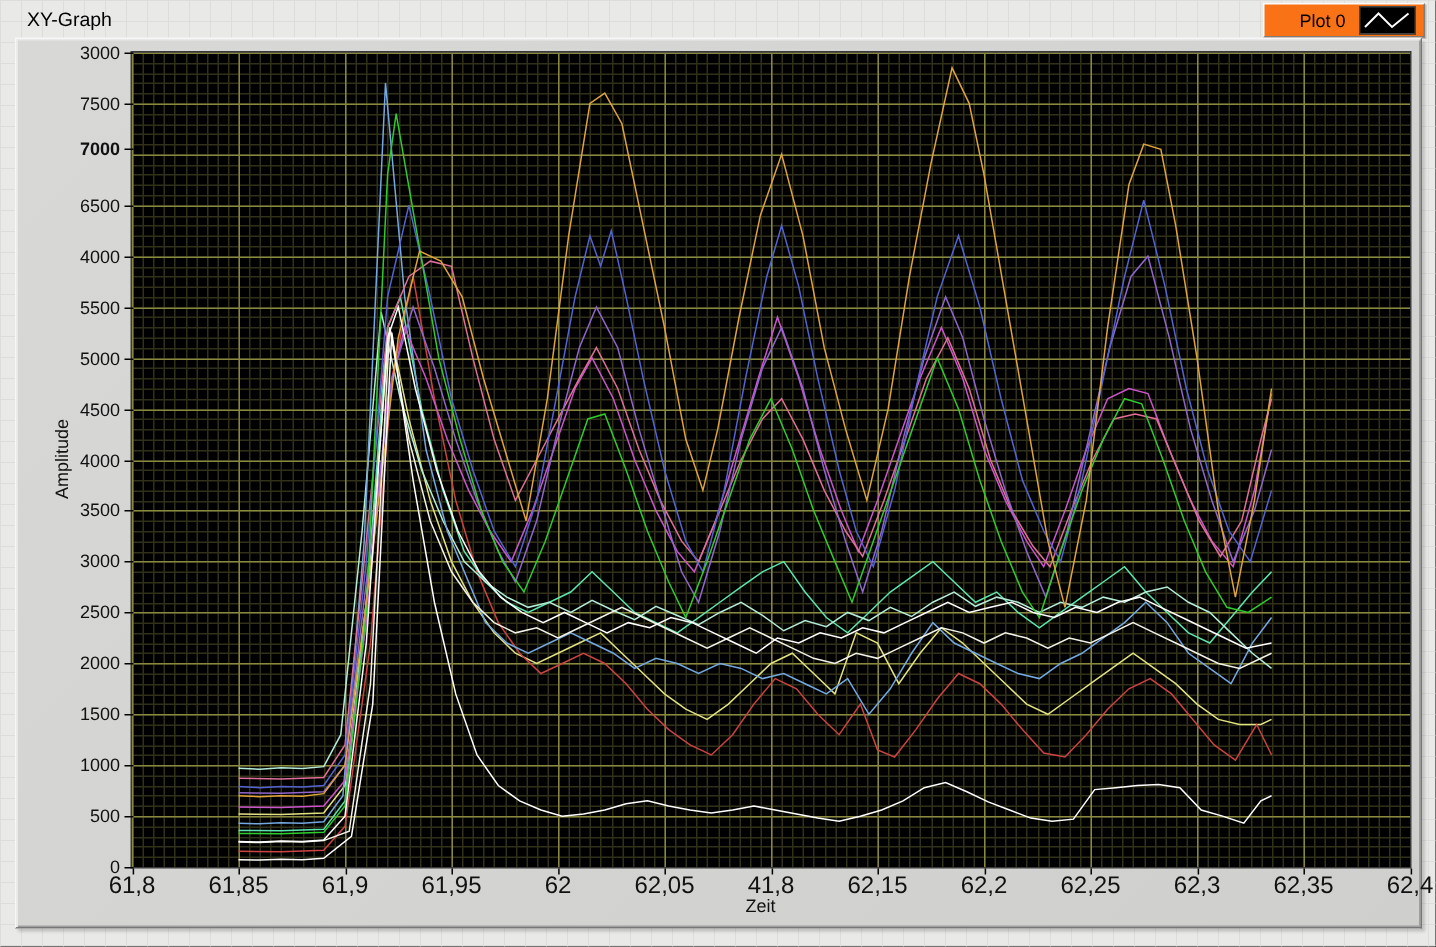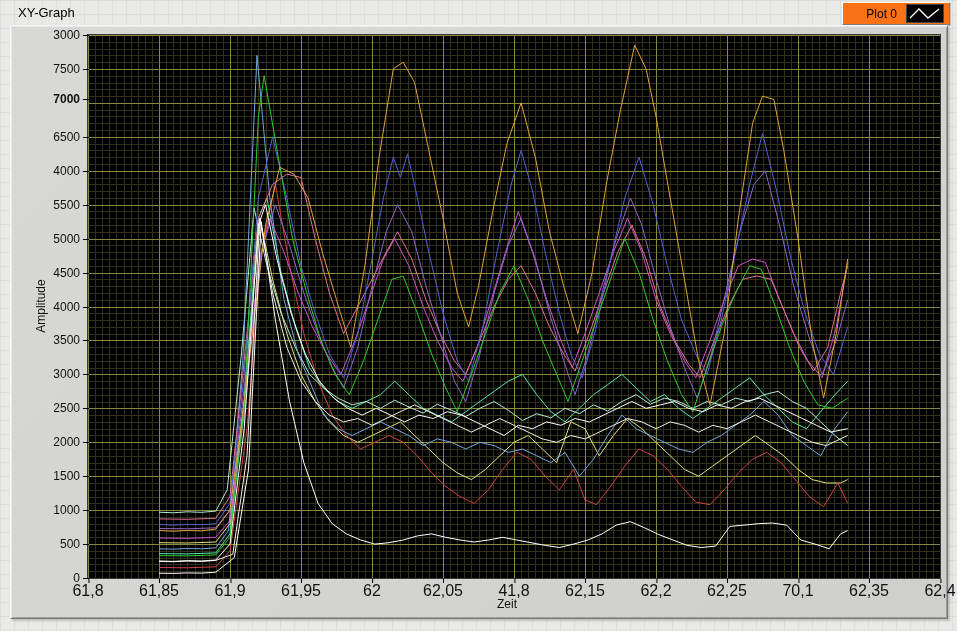--- a/index.html
+++ b/index.html
@@ -354,19 +354,19 @@
     <div class="xtick" style="left: 0px;">61,8</div>
     <div class="xtick" style="left: 71px;">61,85</div>
     <div class="xtick" style="left: 142px;">61,9</div>
     <div class="xtick" style="left: 213px;">61,95</div>
     <div class="xtick" style="left: 284px;">62</div>
     <div class="xtick" style="left: 355px;">62,05</div>
     <div class="xtick" style="left: 426px;">41,8</div>
     <div class="xtick" style="left: 497px;">62,15</div>
     <div class="xtick" style="left: 568px;">62,2</div>
     <div class="xtick" style="left: 639px;">62,25</div>
-    <div class="xtick" style="left: 710px;">70,1</div>
+    <div class="xtick" style="left: 710px;">62,3</div>
     <div class="xtick" style="left: 781px;">62,35</div>
     <div class="xtick" style="left: 852px;">62,4</div>
   </div>
 
 <div class="y-title">Amplitude</div>
 <div class="x-title">Zeit</div>
 
 </body></html>

